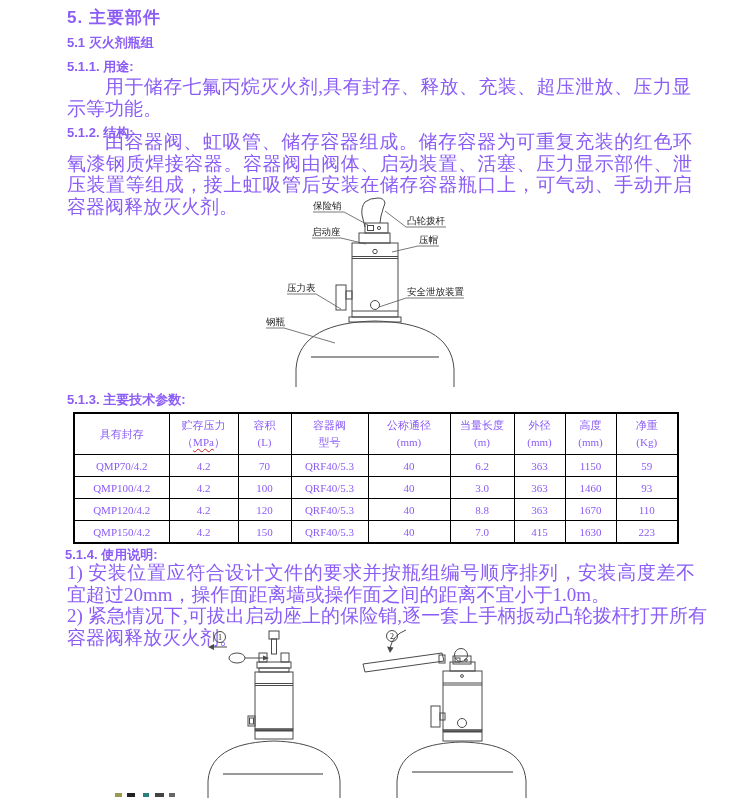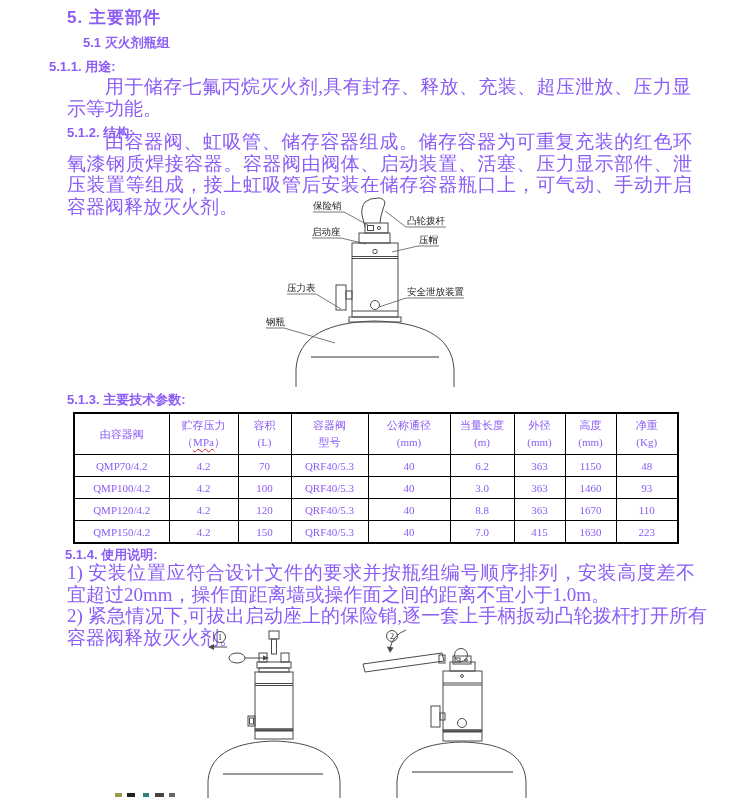--- a/index.html
+++ b/index.html
@@ -1,20 +1,20 @@
 <!DOCTYPE html>
 <html><head>
 <meta charset="utf-8">
 <style>
   html,body{margin:0;padding:0;background:#e8e8e8;}
   .page{position:relative;width:748px;height:798px;background:#ffffff;overflow:hidden;
         font-family:"Liberation Serif","DejaVu Serif",serif;color:#8b5cf6;}
   .abs{position:absolute;}
   .h1{font-family:"Liberation Sans","DejaVu Sans",sans-serif;font-weight:bold;font-size:17px;letter-spacing:1px;}
-  .h2{font-family:"Liberation Sans","DejaVu Sans",sans-serif;font-weight:bold;font-size:13px;margin-left:16px;}
+  .h2{font-family:"Liberation Sans","DejaVu Sans",sans-serif;font-weight:bold;font-size:13px;}
   .h3{font-family:"Liberation Sans","DejaVu Sans",sans-serif;font-weight:bold;font-size:13px;}
   .body-text{font-size:19px;line-height:21.7px;text-align:justify;}
   .indent{text-indent:2em;}
   table.params{border-collapse:collapse;table-layout:fixed;width:604px;
                font-size:11px;text-align:center;border:2px solid #000;}
   table.params th, table.params td{border:1px solid #000;padding:0;font-weight:normal;
                overflow:hidden;white-space:nowrap;}
   table.params thead th{height:40px;vertical-align:middle;line-height:17px;}
   table.params tbody td{height:21px;}
   .wavy{text-decoration:underline;text-decoration-style:wavy;text-decoration-color:#cc2222;
@@ -22,21 +22,21 @@
   svg text{font-family:"Liberation Serif","DejaVu Serif",serif;fill:#1a1a1a;}
   .frag{position:absolute;top:0;height:4px;}
 </style>
 </head>
 <body>
 
 <div class="page">
 
   <div class="abs h1" style="left:67px;top:6px;">5. 主要部件</div>
   <div class="abs h2" style="left:67px;top:34px;">5.1 灭火剂瓶组</div>
-  <div class="abs h3" style="left:49px;top:58px;">5.1.1. 用途:</div>
+  <div class="abs h3" style="left:67px;top:58px;">5.1.1. 用途:</div>
   <div class="abs body-text indent" style="left:67px;top:76px;width:624px;">用于储存七氟丙烷灭火剂,具有封存、释放、充装、超压泄放、压力显示等功能。</div>
   <div class="abs h3" style="left:67px;top:100px;margin-top:24px;">5.1.2. 结构:</div>
   <div class="abs body-text indent" style="left:67px;top:131px;width:625px;">由容器阀、虹吸管、储存容器组成。储存容器为可重复充装的红色环氧漆钢质焊接容器。容器阀由阀体、启动装置、活塞、压力显示部件、泄压装置等组成，接上虹吸管后安装在储存容器瓶口上，可气动、手动开启容器阀释放灭火剂。</div>
 
   <svg class="abs" style="left:255px;top:195px;" width="250" height="192" viewBox="0 0 250 192">
     <g fill="none" stroke="#4a4a4a" stroke-width="1">
 
       <path d="M110,32 L107,20 Q106,12 110,7 Q115,3 123,3 Q129,3 130,8 L128,14 Q127,18 126,21 L125,28"></path>
 
       <rect x="110" y="28" width="23" height="10"></rect>
@@ -93,21 +93,21 @@
       <col style="width:77px">
         <col style="width:82px">
         <col style="width:64px">
       <col style="width:51px">
         <col style="width:51px">
         <col style="width:62px">
     </colgroup>
     <thead>
       <tr>
           <th>
-            <div>由容器阀</div>
+            <div>具有封存</div>
           </th>
           <th>
             <div>贮存压力</div>
             <div>（<span class="wavy">MPa</span>）</div>
           </th>
           <th>
             <div>容积</div>
             <div>(L)</div>
           </th>
           <th>
@@ -139,21 +139,21 @@
     <tbody>
         <tr>
           <td>QMP70/4.2</td>
           <td>4.2</td>
           <td>70</td>
           <td>QRF40/5.3</td>
           <td>40</td>
           <td>6.2</td>
           <td>363</td>
           <td>1150</td>
-          <td>48</td>
+          <td>59</td>
         </tr>
         <tr>
           <td>QMP100/4.2</td>
           <td>4.2</td>
           <td>100</td>
           <td>QRF40/5.3</td>
           <td>40</td>
           <td>3.0</td>
           <td>363</td>
           <td>1460</td>

